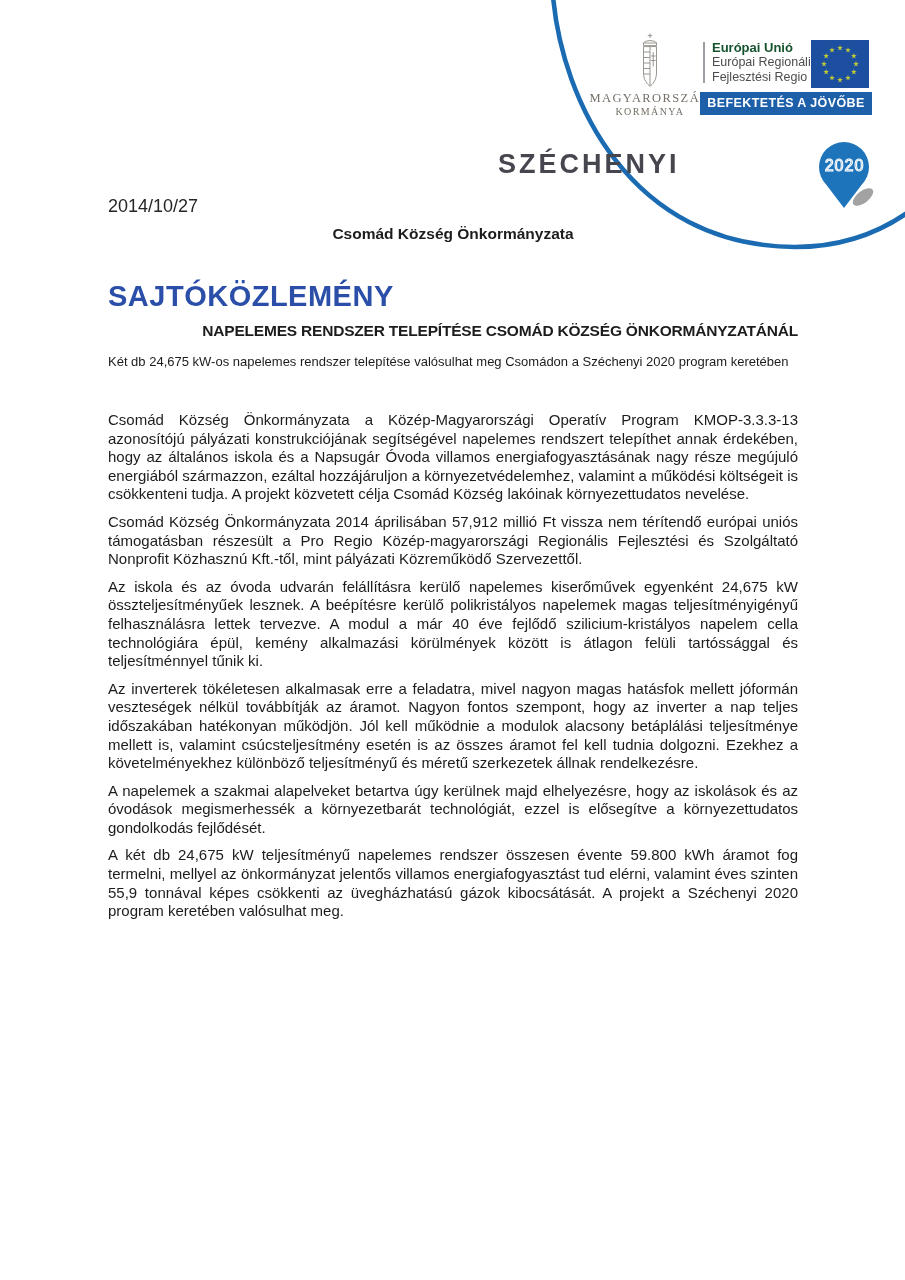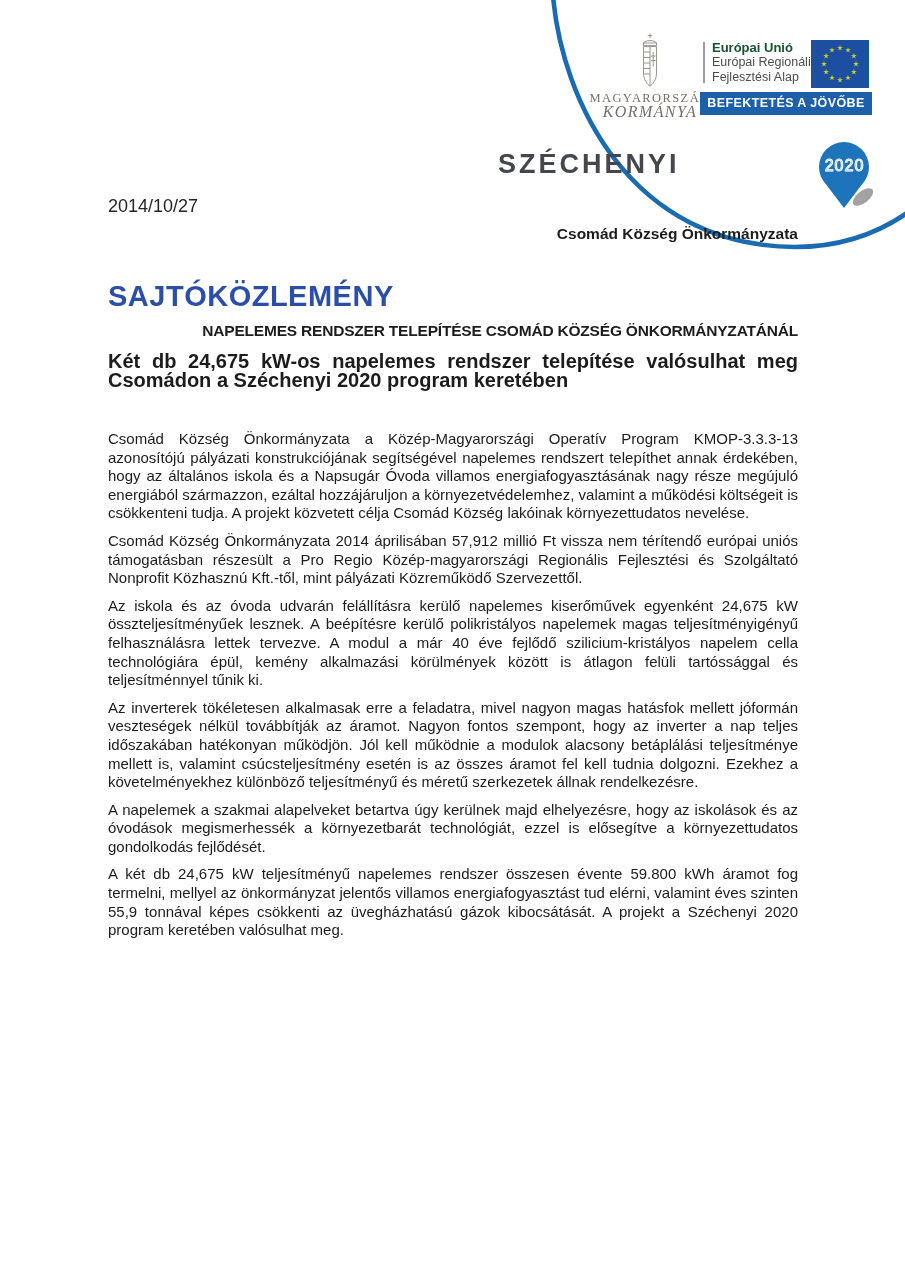--- a/index.html
+++ b/index.html
@@ -8,21 +8,21 @@
     position:relative; width:905px; height:1280px; background:#ffffff;
     font-family:"Liberation Sans","DejaVu Sans",sans-serif; color:#1c1c1c; overflow:hidden;
   }
   .curve-svg { position:absolute; top:0; left:0; width:905px; height:270px; }
 
   
   .gov { position:absolute; left:588px; top:33px; width:124px; text-align:center; }
   .gov-arms { width:26px; height:56px; display:block; margin:0 auto 3px auto; }
   .gov-name { font-family:"Liberation Serif","DejaVu Serif",serif; color:#756f67; letter-spacing:1.4px; }
   .gov-name .gl1 { font-size:12.5px; line-height:13px; }
-  .gov-name .gl2 { font-size:16px; line-height:13px;font-style:italic; }
+  .gov-name .gl2 { font-size:10px; line-height:13px; }
 
   
   .eu-sep  { position:absolute; left:703px; top:42px; width:2px; height:41px; background:#9aa0a6; }
   .eu-text { position:absolute; left:712px; top:41px; font-size:12.5px; line-height:14.4px; color:#4c4c4c; }
   .eu-text .eb { font-weight:bold; color:#14532d; font-size:13px; }
   .eu-flag { position:absolute; left:811px; top:40px; width:58px; height:48px; }
   .eu-banner {
     position:absolute; left:700px; top:92px; width:172px; height:23px;
     background:#1e5fa9; color:#ffffff; font-weight:bold; font-size:12.5px;
     letter-spacing:0.4px; text-align:center; line-height:23px;
@@ -31,24 +31,24 @@
   
   .sz-name {
     position:absolute; left:498px; top:150px; width:318px; text-align:left;
     font-size:27px; font-weight:bold; letter-spacing:3px; color:#45464e; line-height:28px;
   }
   .sz-pin { position:absolute; left:816px; top:140px; width:60px; height:72px; }
 
   
   .content { position:absolute; left:108px; top:192px; width:690px; text-align:justify; }
   .date     { font-size:18px; line-height:18px; padding-top:5px; margin-bottom:9px; color:#262626; text-align:left; }
-  .org      { font-size:15.5px; font-weight:bold; line-height:19px; margin-bottom:38px; text-align:right; }
+  .org      { font-size:15.5px; font-weight:bold; line-height:19px; margin-bottom:38px; text-align:center; }
   .title    { font-size:29px; font-weight:bold; color:#2b4fa9; line-height:31px; letter-spacing:0.5px; margin-bottom:9px; text-align:left; }
   .subtitle { font-size:15.5px; font-weight:bold; line-height:19px; letter-spacing:-0.2px; margin-bottom:12px; text-align:right; }
-  .lead     { font-size:20px; font-weight:bold; line-height:19px; margin-bottom:40px; }
+  .lead     { font-size:13px; font-weight:normal; line-height:19px; margin-bottom:40px; }
   .content p.body { font-size:15px; line-height:18.6px; margin-bottom:9px; }
 </style>
 </head>
 <body>
 
 <div class="page">
 
   <svg class="curve-svg" viewBox="0 0 905 270" aria-hidden="true">
     <path d="M553,-4 C562,100 630,246 795,247 C842,247 878,233 907,213" fill="none" stroke="#1b6bb2" stroke-width="4.6" stroke-linecap="round"></path>
   </svg>
@@ -68,21 +68,21 @@
     <div class="gov-name">
       <div class="gl1">MAGYARORSZÁG</div>
       <div class="gl2">KORMÁNYA</div>
     </div>
   </div>
 
   <div class="eu-sep"></div>
   <div class="eu-text">
     <div class="eb">Európai Unió</div>
     <div>Európai Regionális</div>
-    <div>Fejlesztési Alap</div>
+    <div>Fejlesztési Regio</div>
   </div>
   <svg class="eu-flag" viewBox="0 0 58 48" aria-hidden="true">
     <rect width="58" height="48" fill="#1c4fa0"></rect>
     <defs>
       <path id="eu-star" d="M0,-3 L0.68,-0.93 L2.85,-0.93 L1.09,0.36 L1.76,2.43 L0,1.15 L-1.76,2.43 L-1.09,0.36 L-2.85,-0.93 L-0.68,-0.93 Z" fill="#c6cc35"></path>
     </defs>
     <g transform="translate(29,24)">
       <use href="#eu-star" transform="translate(0,-16)"></use>
       <use href="#eu-star" transform="translate(8,-13.86)"></use>
       <use href="#eu-star" transform="translate(13.86,-8)"></use>

